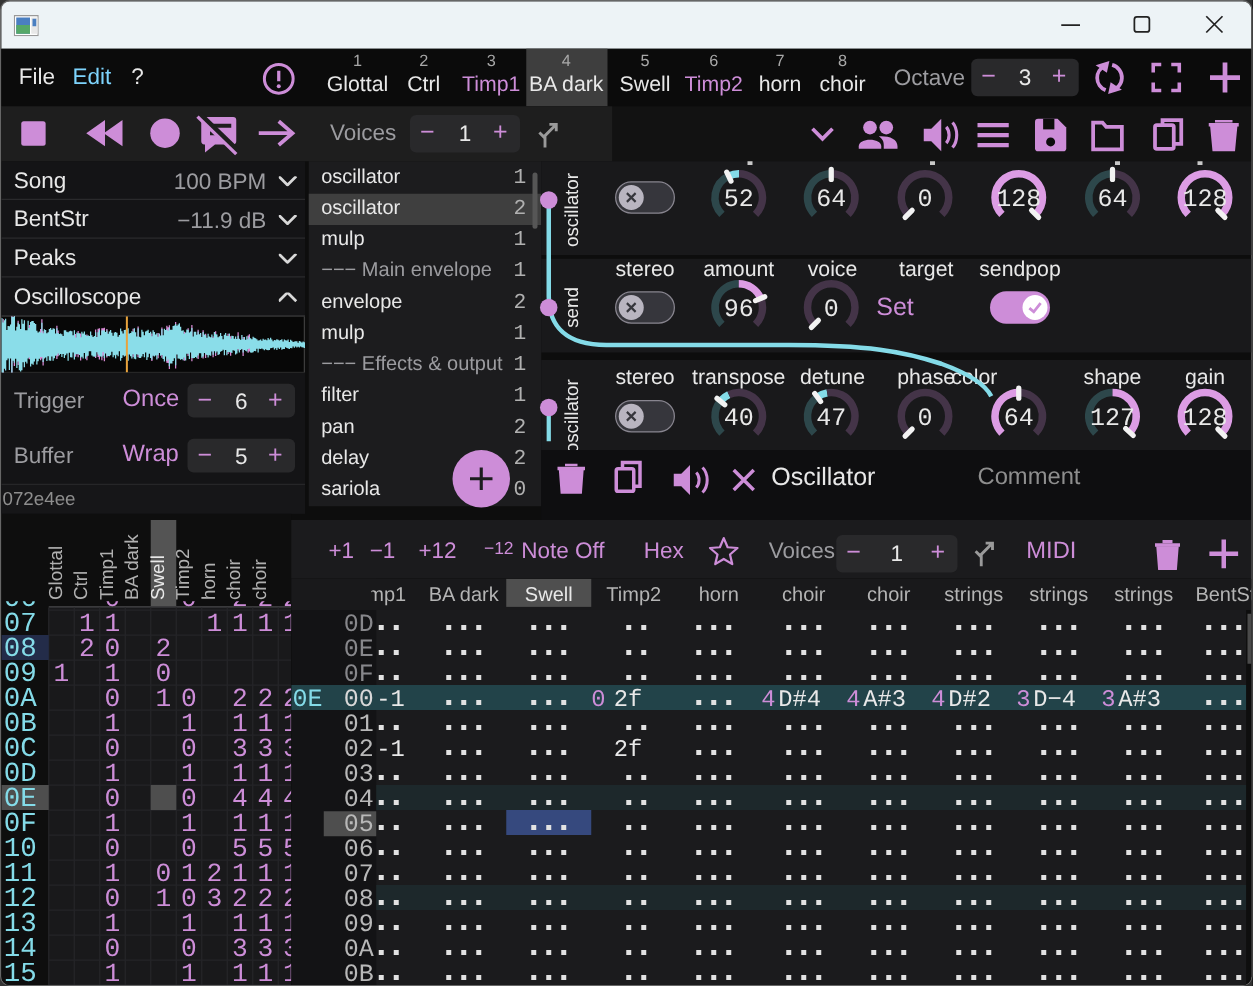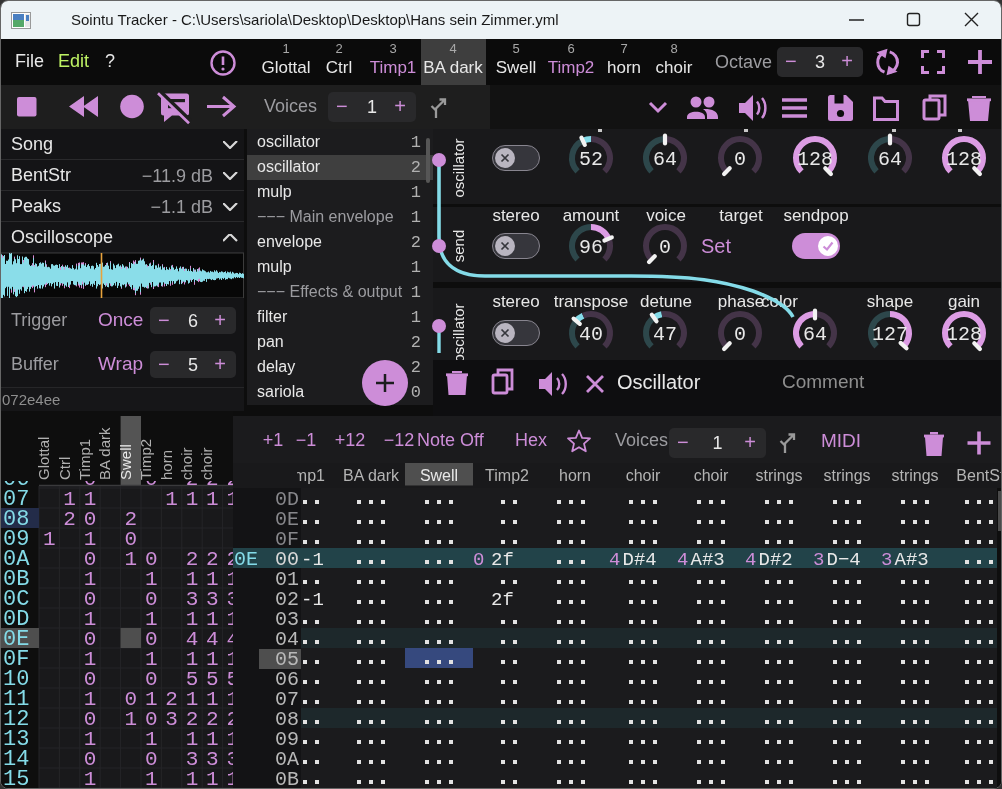--- a/index.html
+++ b/index.html
@@ -9,29 +9,28 @@
 </style></head><body>
 <div id="win">
 <div class="ab" style="left:0;top:0;width:1000px;height:38px;background:#edf3f6"></div>
 <svg class="ab" style="left:10px;top:11px" width="20" height="17" viewBox="0 0 20 17">
 <rect x="0.5" y="0.5" width="19" height="16" fill="#fff" stroke="#999"></rect>
 <rect x="2" y="2" width="11" height="13" fill="#4a7fc1"></rect>
       <rect x="2" y="8" width="11" height="7" fill="#55a868"></rect>
 <rect x="14" y="2" width="5" height="13" fill="#e8e8e8"></rect>
       <rect x="15" y="3" width="3" height="6" fill="#4a7fc1"></rect>
     </svg>
-<div class="ab" style="left:70px;top:10px;font-size:15px;color:#191919">Sointu Tracker - C:\Users\sariola\Desktop\Desktop\Hans sein Zimmer.yml</div>
 <svg class="ab" style="left:840px;top:0" width="160" height="38" viewBox="0 0 160 38">
       <line x1="8" y1="19" x2="23" y2="19" stroke="#222" stroke-width="1.4"></line>
       <rect x="66.5" y="12.5" width="12" height="12" rx="2" fill="none" stroke="#222" stroke-width="1.4"></rect>
       <path d="M124 12 L137 25 M137 12 L124 25" stroke="#222" stroke-width="1.4"></path>
     </svg>
 <div class="ab" style="left:0;top:38px;width:1002px;height:46px;background:#0b0b0b"></div>
 <div class="ab" style="left:14px;top:50px;font-size:18px;color:#e8e8e8">File</div>
-<div class="ab" style="left:57px;top:50px;font-size:18px;color:#bef264">Edit</div>
+<div class="ab" style="left:57px;top:50px;font-size:18px;color:#7dd3fc">Edit</div>
 <div class="ab" style="left:104px;top:50px;font-size:18px;color:#e8e8e8">?</div>
 <svg class="ab" style="left:208px;top:48px" width="28" height="28" viewBox="0 0 28 28">
       <circle cx="14" cy="14" r="11.5" fill="none" stroke="#cd8dd8" stroke-width="2.4"></circle>
       <line x1="14" y1="7.5" x2="14" y2="16" stroke="#cd8dd8" stroke-width="2.6"></line>
       <circle cx="14" cy="20" r="1.6" fill="#cd8dd8"></circle>
     </svg>
 <div class="ab" style="left:420px;top:38px;width:65px;height:46px;background:#3e3e3e"></div>
 <div class="ab" style="left:245px;top:40px;width:80px;text-align:center;font-size:13px;color:#a8a8a8">1</div>
 <div class="ab" style="left:240px;top:57px;width:90px;text-align:center;font-size:17px;color:#e8e8e8">Glottal</div>
 <div class="ab" style="left:298px;top:40px;width:80px;text-align:center;font-size:13px;color:#a8a8a8">2</div>
@@ -118,32 +117,32 @@
         <path d="M289 11 V7 H304 V26 H298"></path>
       </g>
 <g fill="#cd8dd8">
         <path d="M327 11 H349 L347 32 H329 Z M331 7 H345 V9 H331 Z"></path>
         <rect x="326" y="9.4" width="24" height="2.8"></rect>
       </g>
 </svg>
 <div class="ab" style="left:0;top:128px;width:243px;height:282px;background:#141416"></div>
 <div class="ab" style="left:0;top:128px;width:243px;height:31px;border-bottom:1px solid #2a2a2c"></div>
 <div class="ab" style="left:10px;top:133px;font-size:18px;color:#e8e8e8">Song</div>
+<div class="ab" style="left:0;top:134px;width:212px;text-align:right;font-size:18px;color:#9c9ca0">100 BPM</div>
 <svg class="ab" style="left:222px;top:140px" width="15" height="8" viewBox="0 0 15 8">
       <path d="M0 0 L7 7 L14 0" fill="none" stroke="#d8d8d8" stroke-width="2.2"></path>
     </svg>
 <div class="ab" style="left:0;top:159px;width:243px;height:31px;border-bottom:1px solid #2a2a2c"></div>
 <div class="ab" style="left:10px;top:164px;font-size:18px;color:#e8e8e8">BentStr</div>
 <div class="ab" style="left:0;top:165px;width:212px;text-align:right;font-size:18px;color:#9c9ca0">−11.9 dB</div>
 <svg class="ab" style="left:222px;top:171px" width="15" height="8" viewBox="0 0 15 8">
       <path d="M0 0 L7 7 L14 0" fill="none" stroke="#d8d8d8" stroke-width="2.2"></path>
     </svg>
 <div class="ab" style="left:0;top:190px;width:243px;height:31px;border-bottom:1px solid #2a2a2c"></div>
 <div class="ab" style="left:10px;top:195px;font-size:18px;color:#e8e8e8">Peaks</div>
-<div class="ab" style="left:0;top:196px;width:212px;text-align:right;font-size:18px;color:#9c9ca0">−1.1 dB</div>
 <svg class="ab" style="left:222px;top:202px" width="15" height="8" viewBox="0 0 15 8">
       <path d="M0 0 L7 7 L14 0" fill="none" stroke="#d8d8d8" stroke-width="2.2"></path>
     </svg>
 <div class="ab" style="left:0;top:221px;width:243px;height:31px;border-bottom:1px solid #2a2a2c"></div>
 <div class="ab" style="left:10px;top:226px;font-size:18px;color:#e8e8e8">Oscilloscope</div>
 <svg class="ab" style="left:222px;top:233px" width="15" height="8" viewBox="0 0 15 8">
       <path d="M0 7 L7 0 L14 7" fill="none" stroke="#d8d8d8" stroke-width="2.2"></path>
     </svg>
 <svg class="ab" style="left:0;top:252px" width="243" height="45" viewBox="0 0 243 45">
       <rect x="0" y="0" width="242.5" height="45" fill="#070707" stroke="#3c3c3c" stroke-width="1"></rect>
@@ -497,21 +496,21 @@
       </g>
 <path d="M116 13 C119 16 119 22 116 25 M121 9 C126 14 126 24 121 29" fill="none" stroke="#cd8dd8" stroke-width="2.4"></path>
 <path d="M146 11 L162 27 M162 11 L146 27" fill="none" stroke="#cd8dd8" stroke-width="2.8"></path>
     </svg>
 <div class="ab" style="left:616px;top:370px;font-size:20px;color:#e8e8e8">Oscillator</div>
 <div class="ab" style="left:781px;top:370px;font-size:19px;color:#8e8e8e">Comment</div>
 <div class="ab" style="left:232px;top:415px;width:770px;height:47px;background:#1b1b1d"></div>
 <div class="ab" style="left:222px;top:429px;width:100px;text-align:center;font-size:18px;color:#cd8dd8">+1</div>
 <div class="ab" style="left:255px;top:429px;width:100px;text-align:center;font-size:18px;color:#cd8dd8">−1</div>
 <div class="ab" style="left:299px;top:429px;width:100px;text-align:center;font-size:18px;color:#cd8dd8">+12</div>
-<div class="ab" style="left:348px;top:429px;width:100px;text-align:center;font-size:18px;color:#cd8dd8">−12</div>
+<div class="ab" style="left:348px;top:429px;width:100px;text-align:center;font-size:14px;color:#cd8dd8">−12</div>
 <div class="ab" style="left:416px;top:429px;width:100px;text-align:left;font-size:18px;color:#cd8dd8">Note Off</div>
 <div class="ab" style="left:480px;top:429px;width:100px;text-align:center;font-size:18px;color:#cd8dd8">Hex</div>
 <svg class="ab" style="left:565px;top:427px" width="26" height="26" viewBox="0 0 26 26">
       <path d="M13 2.5 L16.1 9.8 L24 10.4 L18 15.6 L19.8 23.3 L13 19.2 L6.2 23.3 L8 15.6 L2 10.4 L9.9 9.8 Z" fill="none" stroke="#cd8dd8" stroke-width="1.8" stroke-linejoin="round"></path>
     </svg>
 <div class="ab" style="left:614px;top:429px;font-size:18px;color:#9c9ca0">Voices</div>
 <div class="ab" style="left:668px;top:427px;width:97px;height:30px;background:#29292b;border-radius:5px"></div>
     <div class="ab" style="left:676px;top:430.0px;font-size:20px;color:#cd8dd8">−</div>
     <div class="ab" style="left:668px;top:432.0px;width:97px;text-align:center;font-size:18px;color:#e8e8e8">1</div>
     <div class="ab" style="right:245px;top:430.0px;font-size:20px;color:#cd8dd8">+</div>

